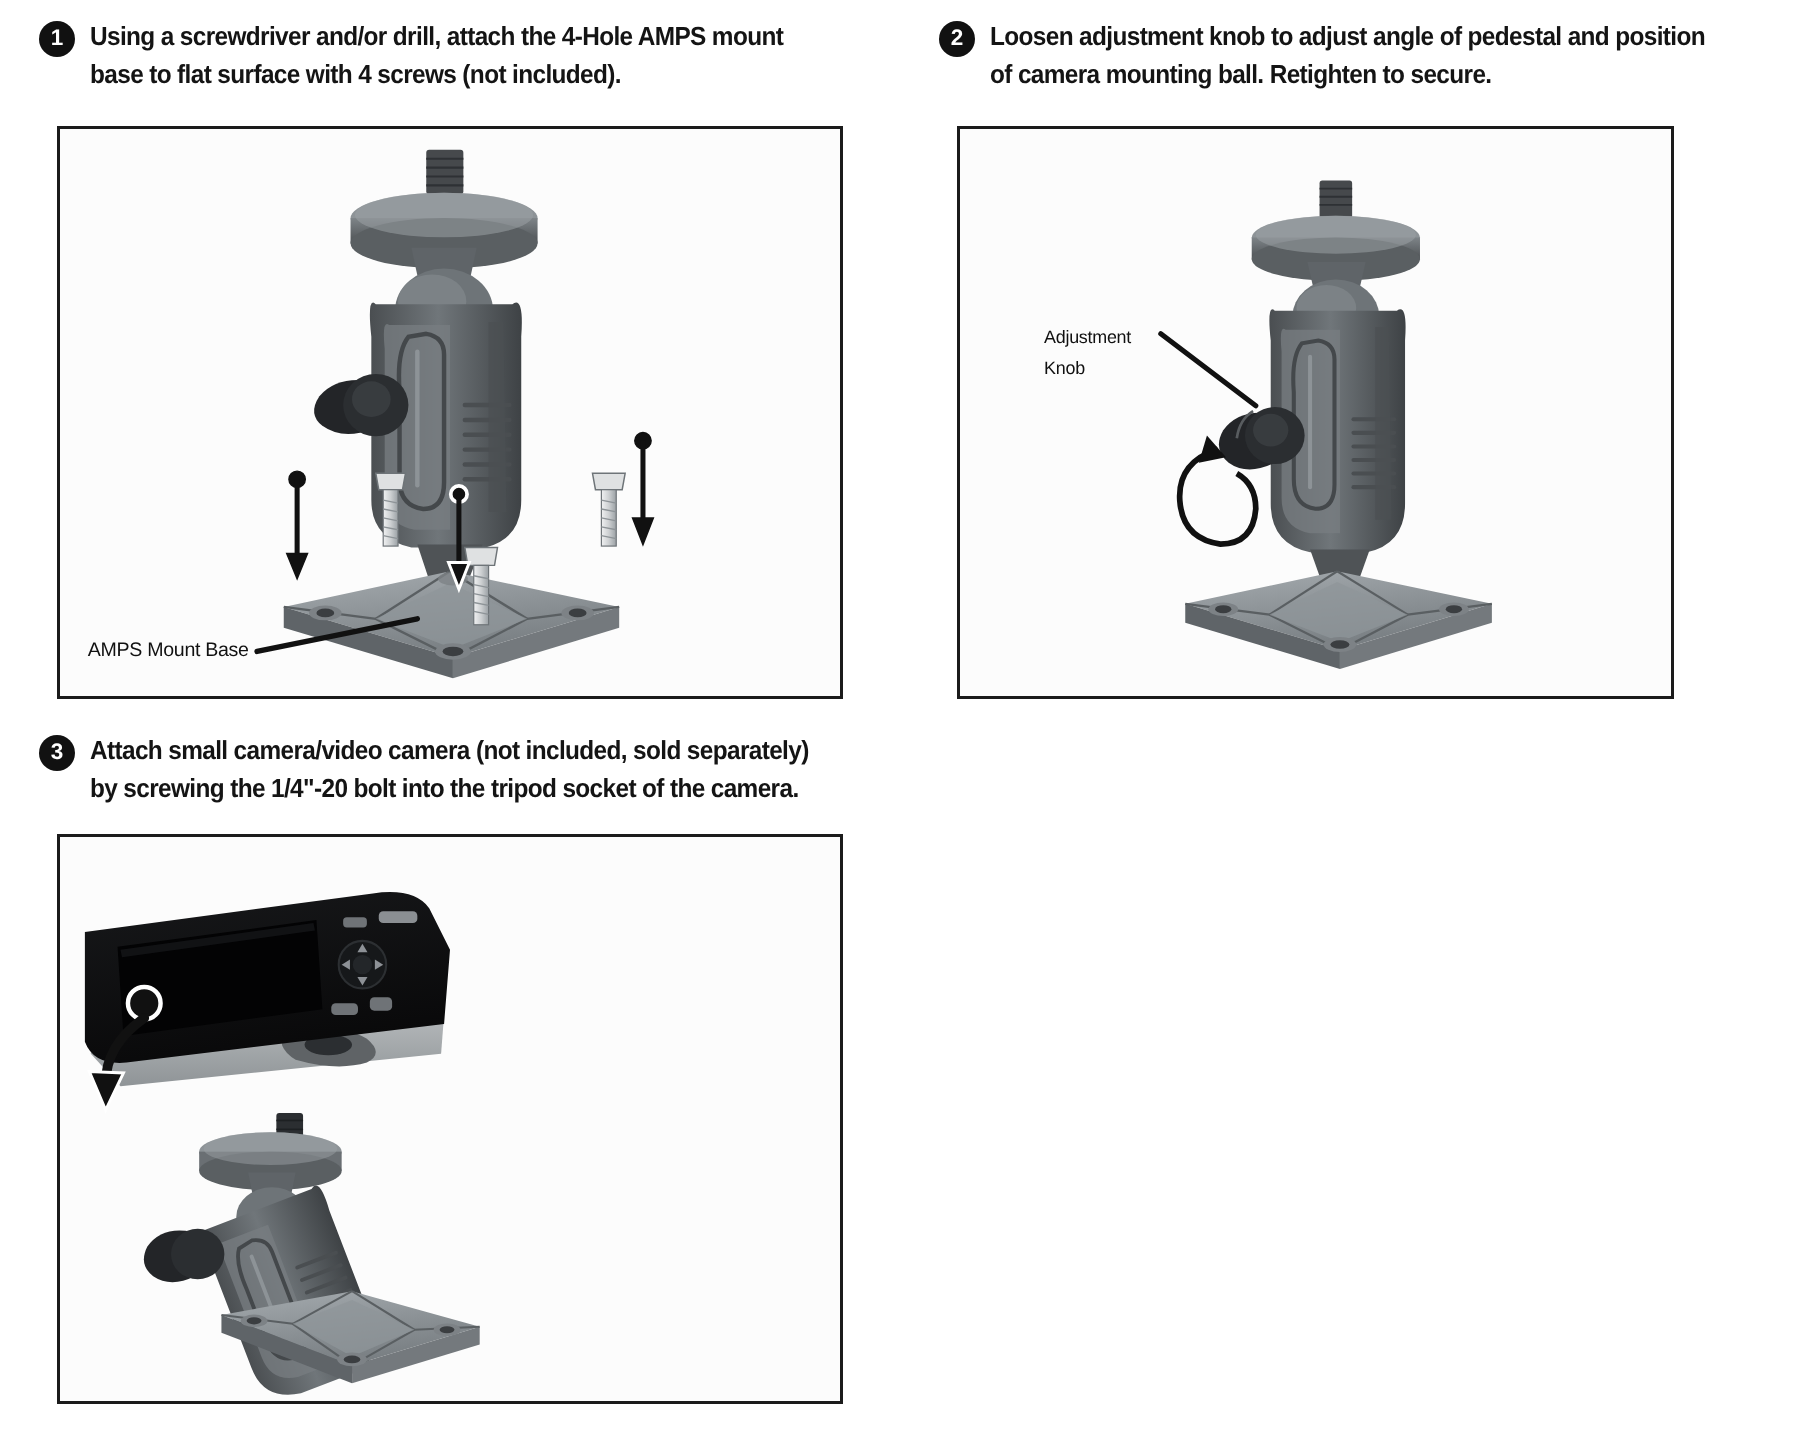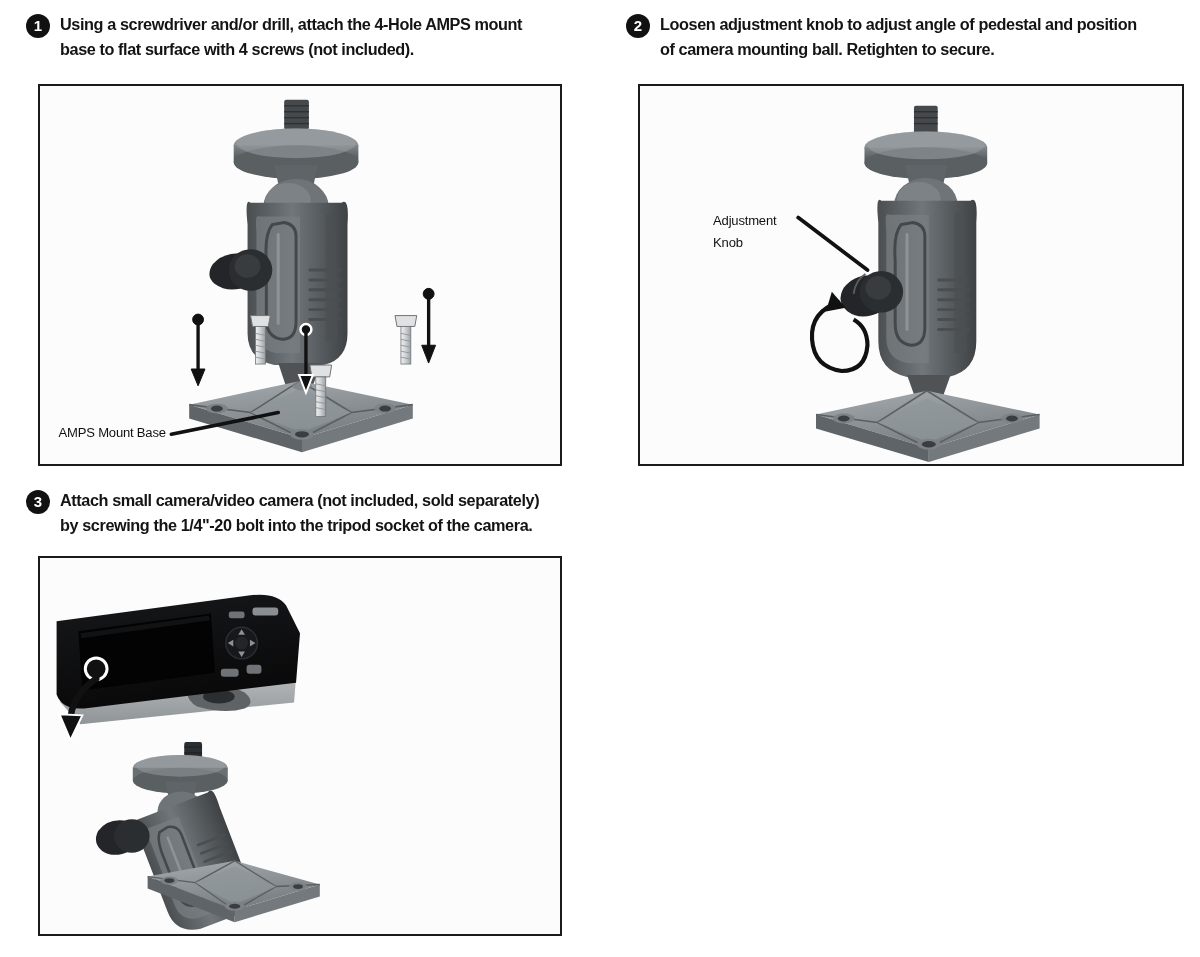--- a/index.html
+++ b/index.html
@@ -57,21 +57,21 @@
 
   
   .panel {
     position: absolute;
     border: 2px solid #1b1b1b;
     background: #fcfcfc;
     box-sizing: border-box;
     overflow: hidden;
   }
   #panel-1 { left: 38px;  top: 84px;  width: 524px; height: 382px; }
-  #panel-2 { left: 638px; top: 84px;  width: 546px; height: 382px; }
+  #panel-2 { left: 638px; top: 84px;  width: 478px; height: 382px; }
   #panel-3 { left: 38px;  top: 556px; width: 524px; height: 380px; }
 
   .panel svg { display: block; width: 100%; height: 100%; }
 
   .callout-text {
     font-family: "Liberation Sans", sans-serif;
     font-size: 13.2px;
     fill: #111111;
     letter-spacing: -0.2px;
   }

